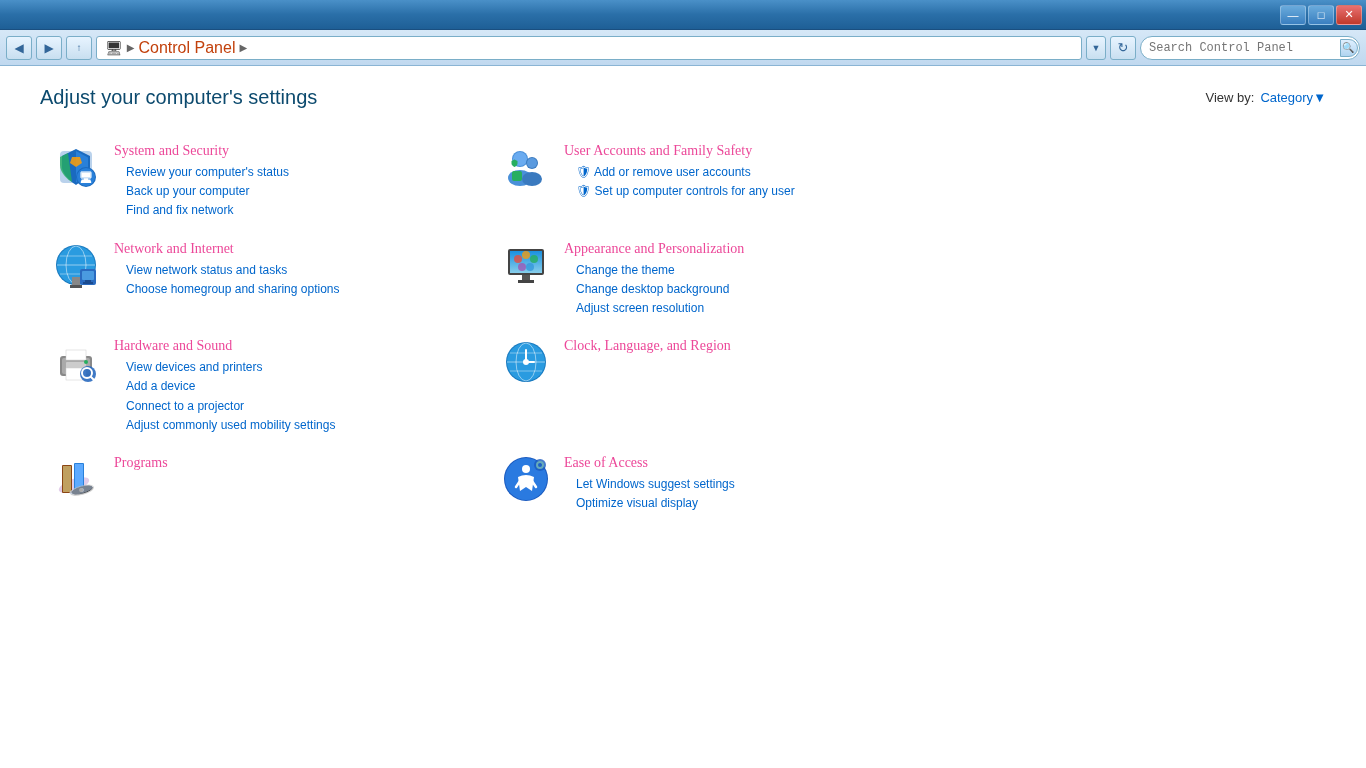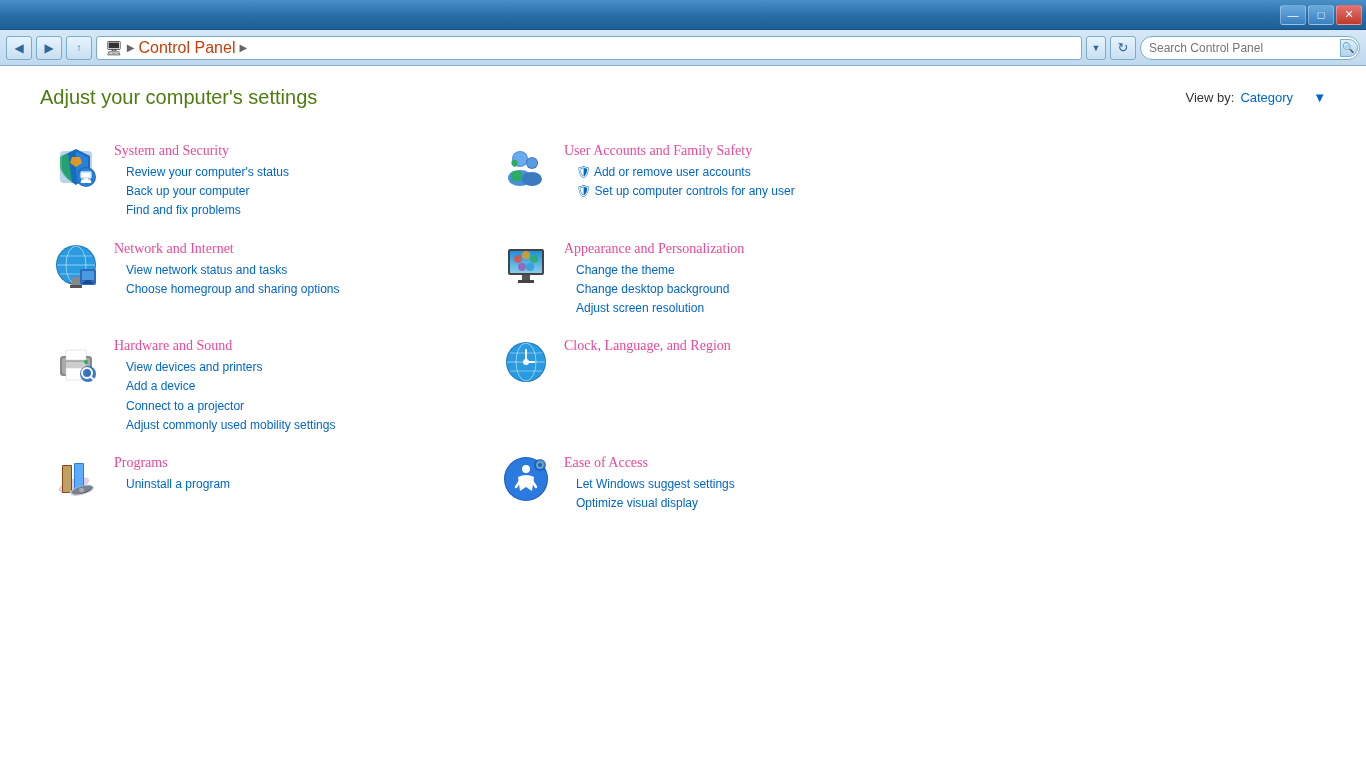--- a/index.html
+++ b/index.html
@@ -115,20 +115,21 @@
       padding: 0 8px;
       gap: 4px;
     }
     .search-input {
       flex: 1;
       border: none;
       outline: none;
       font-size: 12px;
       color: #999;
       background: transparent;
+      font-family: Liberation Mono, monospace;
     }
     .search-icon-btn {
       width: 18px;
       height: 18px;
       background: linear-gradient(to bottom, #e0f0ff, #b0d4f0);
       border: 1px solid #7aaec8;
       border-radius: 0 10px 10px 0;
       display: flex;
       align-items: center;
       justify-content: center;
@@ -148,36 +149,36 @@
 
     .page-header {
       display: flex;
       justify-content: space-between;
       align-items: center;
       margin-bottom: 24px;
     }
     .page-title {
       font-size: 20px;
       font-weight: 300;
-      color: #4d7c0f;
+      color: #0c4a6e;
     }
     .view-by {
       display: flex;
       align-items: center;
       gap: 6px;
       font-size: 13px;
       color: #333;
     }
     .view-by-dropdown {
       color: #0066cc;
       cursor: pointer;
       font-size: 13px;
       display: flex;
       align-items: center;
-      gap: 20px;
+      gap: 0;
     }
 
     
     .categories-grid {
       display: grid;
       grid-template-columns: 1fr 1fr;
       gap: 0;
       max-width: 900px;
     }
 
@@ -275,21 +276,21 @@
           <polygon points="20,14 28,14 30,20 24,24 18,20" fill="#f39c12" opacity="0.9"></polygon>
           <circle cx="34" cy="34" r="10" fill="#1a6abf"></circle>
           <circle cx="34" cy="34" r="9" fill="#2980d9"></circle>
           <text x="34" y="38" font-size="11" text-anchor="middle" fill="white" font-weight="bold">🖥</text>
         </svg>
       </div>
       <div class="category-text">
         <div class="category-title">System and Security</div>
         <span class="category-link">Review your computer's status</span>
         <span class="category-link">Back up your computer</span>
-        <span class="category-link">Find and fix problems</span>
+        <span class="category-link">Find and fix network</span>
       </div>
     </div>
 
     <div class="category-item">
       <div class="category-icon">
         <svg class="icon-svg" viewBox="0 0 48 48" xmlns="http://www.w3.org/2000/svg">
           <circle cx="18" cy="16" r="8" fill="#4a90d9"></circle>
           <circle cx="18" cy="16" r="7" fill="#6aabf0"></circle>
           <ellipse cx="18" cy="35" rx="12" ry="8" fill="#4a90d9"></ellipse>
           <circle cx="30" cy="20" r="6" fill="#3a7abf"></circle>
@@ -427,21 +428,20 @@
           <ellipse cx="30" cy="36" rx="12" ry="4" fill="#ddd" transform="rotate(-15,30,36)"></ellipse>
           <ellipse cx="30" cy="35" rx="11" ry="3.5" fill="linear-gradient(#eee,#ccc)" transform="rotate(-15,30,35)"></ellipse>
           <circle cx="30" cy="35" r="2" fill="#888" transform="rotate(-15,30,35)"></circle>
           <ellipse cx="30" cy="35" rx="12" ry="4" fill="none" stroke="#bbb" stroke-width="0.5" transform="rotate(-15,30,35)"></ellipse>
           <ellipse cx="29" cy="35" rx="12" ry="3.5" fill="#c8d8f0" opacity="0.6" transform="rotate(-15,29,35)"></ellipse>
           <circle cx="29" cy="35" r="2" fill="#aaa"></circle>
         </svg>
       </div>
       <div class="category-text">
         <div class="category-title">Programs</div>
-        <span class="category-link">Uninstall a program</span>
       </div>
     </div>
 
     <div class="category-item">
       <div class="category-icon">
         <svg class="icon-svg" viewBox="0 0 48 48" xmlns="http://www.w3.org/2000/svg">
           <circle cx="24" cy="24" r="22" fill="#1a5abf"></circle>
           <circle cx="24" cy="24" r="21" fill="#2a7ae0"></circle>
 
           <circle cx="24" cy="14" r="4" fill="white"></circle>

